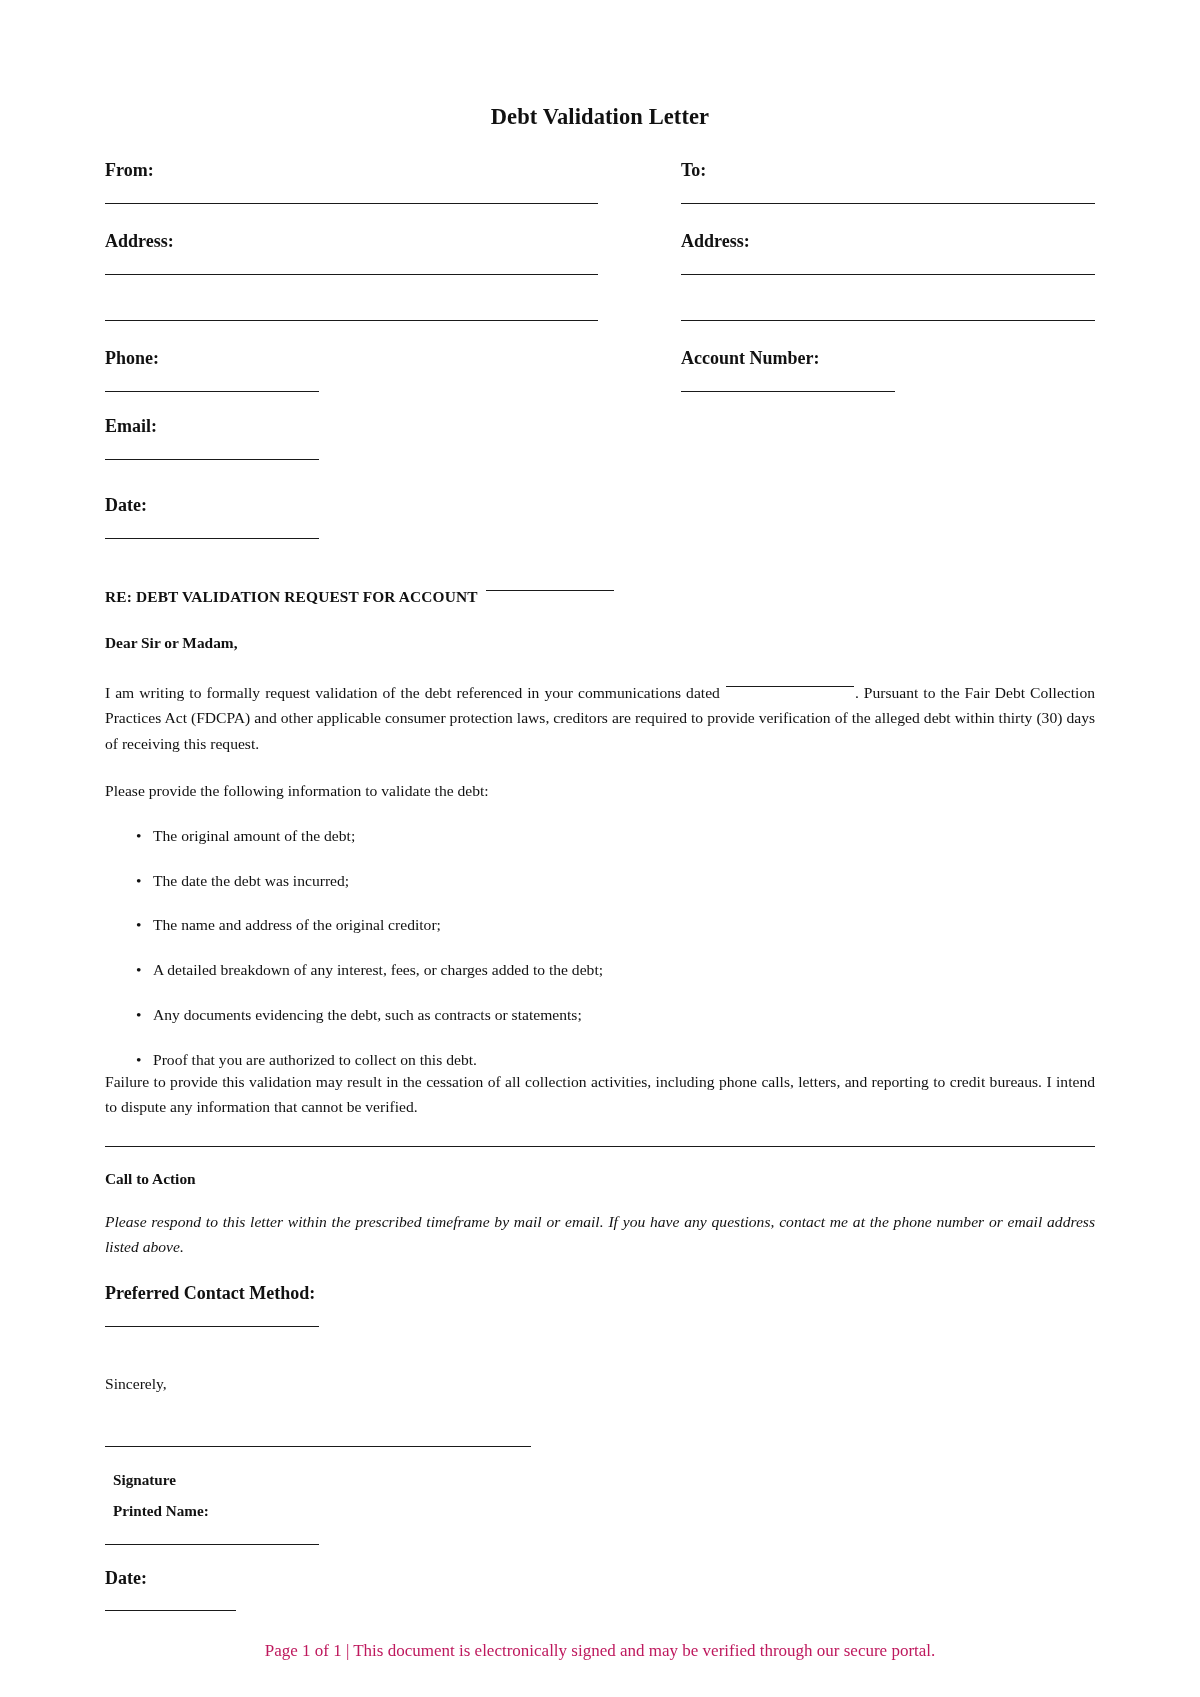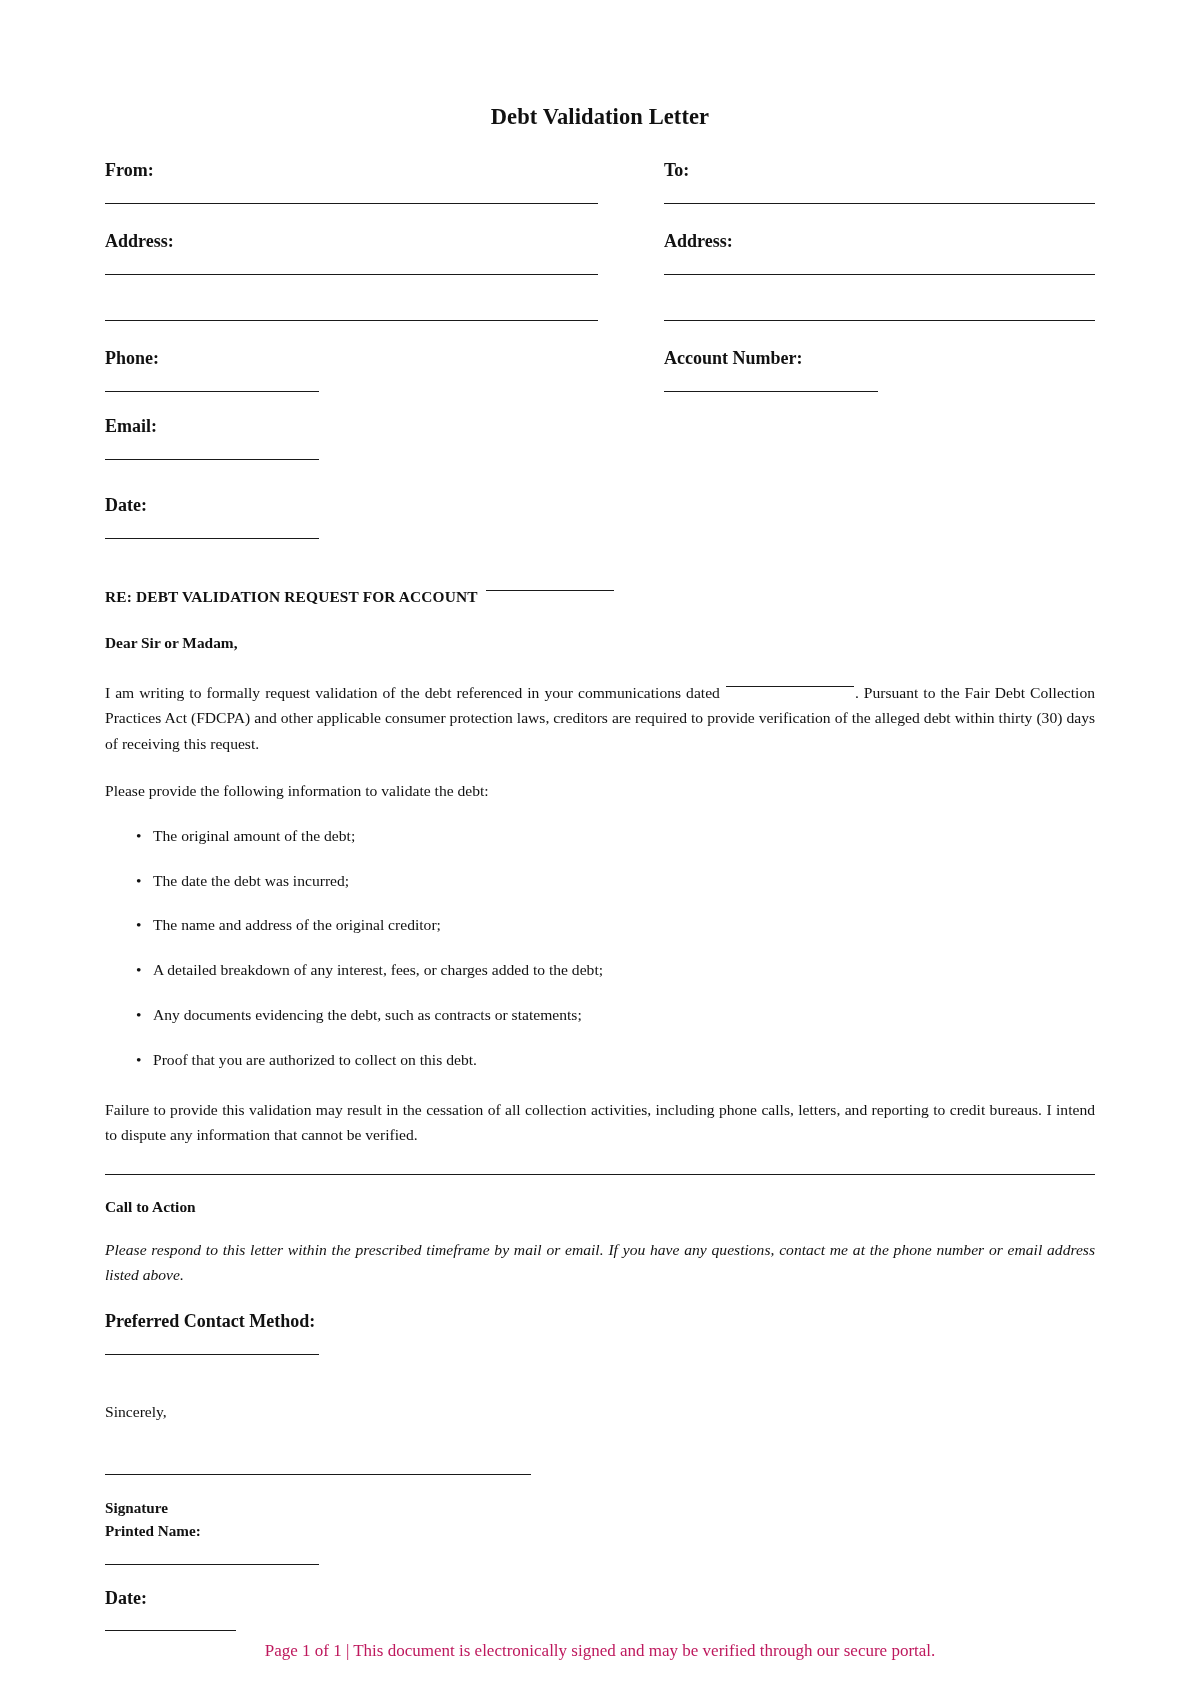--- a/index.html
+++ b/index.html
@@ -33,21 +33,21 @@
     padding-top: 104px;
   }
 
   
   .header-grid {
     display: flex;
     margin-top: 31px;
   }
   .col-left { width: 493px; flex: 0 0 493px; }
   .col-spacer { width: 66px; flex: 0 0 66px; }
-  .col-right { flex: 1 1 auto; }
+  .col-right { flex: 1 1 auto; margin-left: 17px; }
 
   .field-label {
     font-size: 18px;
     font-weight: bold;
     line-height: 1.0;
     margin: 0;
     padding: 0;
   }
   .rule {
     border-bottom: 1.6px solid #1a1a1a;
@@ -121,21 +121,21 @@
     position: relative;
     margin-bottom: 26px;
   }
   ul.req-list li:last-child { margin-bottom: 0; }
   ul.req-list li .bullet-dot {
     position: absolute;
     left: 31px;
     top: 0;
   }
 
-  .p-closing { margin-top: 28px; }
+  .p-closing { }
 
   
   .divider {
     border-bottom: 1.6px solid #1a1a1a;
     margin-top: 26px;
     width: 100%;
     height: 0;
   }
 
   
@@ -164,21 +164,21 @@
   .sig-rule {
     margin-top: 53px;
     width: 426px;
   }
   .sig-name {
     margin-top: 22px;
     font-size: 15.2px;
     font-weight: bold;
     line-height: 1.48;
   }
-  .sig-name div { margin: 0; }
+  .sig-name div { margin: 8px; }
   .printed-rule { margin-top: 22px; width: 214px; }
   .date-label-b { margin-top: 24px; }
   .date-rule-b  { margin-top: 23px; width: 131px; }
 
   
   .footer {
     position: absolute;
     left: 0;
     right: 0;
     bottom: 36px;

